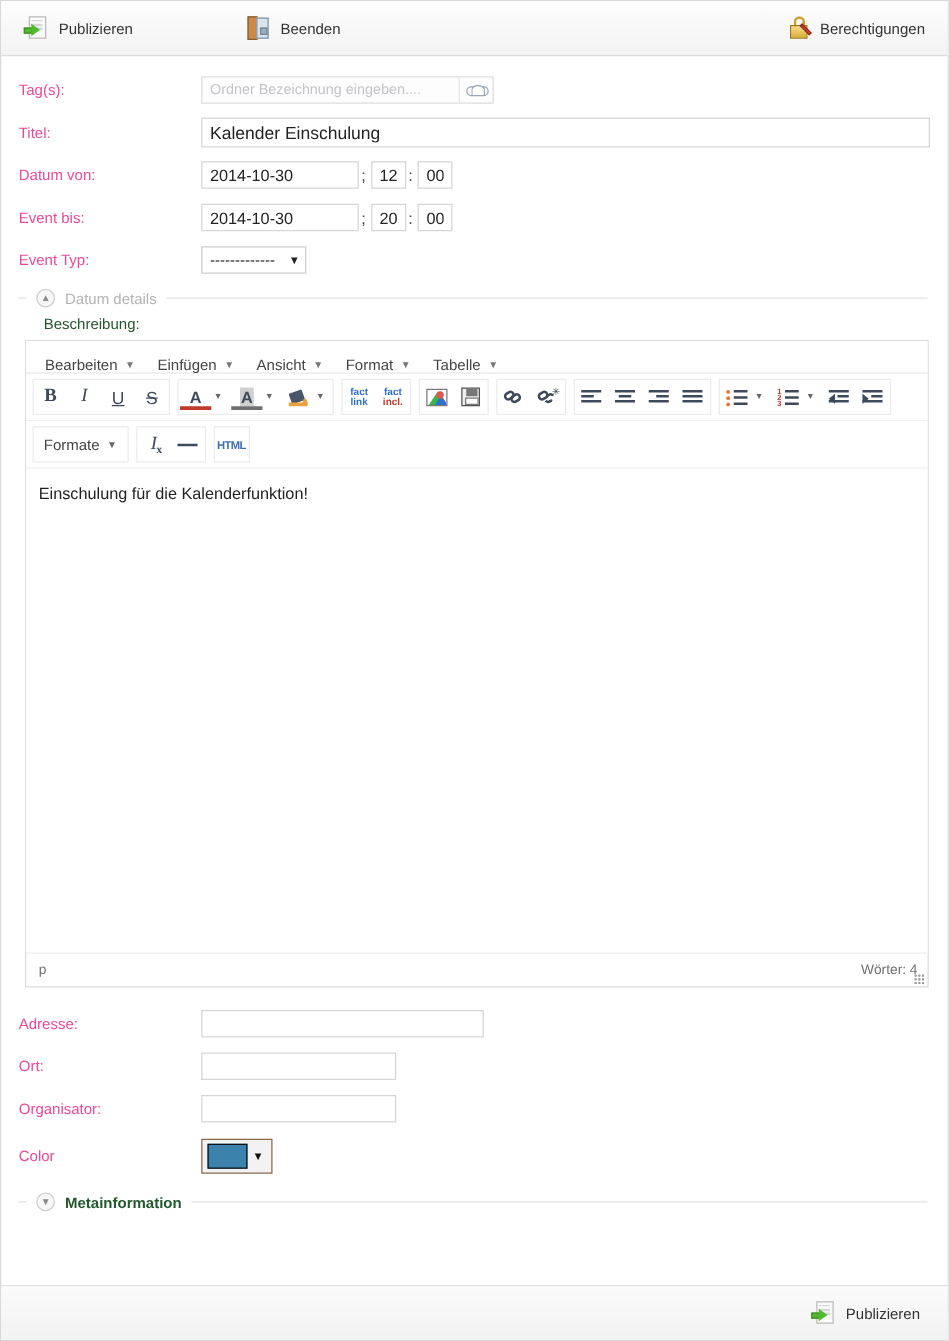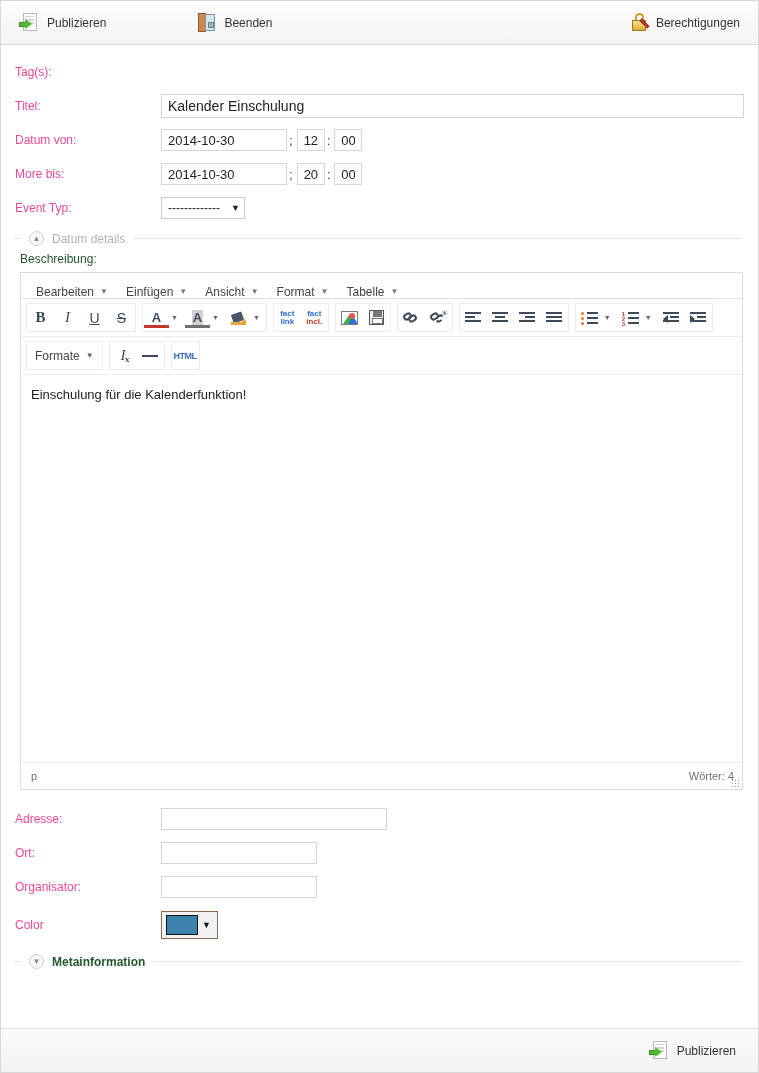--- a/index.html
+++ b/index.html
@@ -159,21 +159,21 @@
     width:15px; height:15px; border-radius:50%;
     border:1px solid #cfcfcf; background:#f7f7f7;
     display:flex; align-items:center; justify-content:center;
     font-size:8px; color:#8a8a8a; flex:none;
   }
   .legend-row .txt { font-size:12px; white-space:nowrap; }
   .legend-row .line { flex:1; border-top:1px solid #e4e4e4; }
   .lg-gray .txt { color:#b3b3b3; }
   .lg-green .txt { color:#22582b; font-weight:bold; }
 
-  .sub-lab { color:#25562c; font-size:12px; margin:6px 0 6px 5px; }
+  .sub-lab { color:#25562c; font-size:12px; margin:6px 0 6px 20px; }
 
   
   .editor {
     border:1px solid #dcdcdc; background:#fff;
     width:723px; margin-left:5px;
   }
   .menubar {
     height:26px; border-bottom:1px solid #e3e3e3;
     display:flex; align-items:center; padding-left:6px;
     background:#fff;
@@ -348,38 +348,44 @@
           <span class="pen"></span>
       </span>
       <span class="lbl">Berechtigungen</span>
     </div>
   </div>
 
   <div class="form">
 
     <div class="row">
       <div class="lab">Tag(s):</div>
+      <div class="tagbox">
+        <div class="ph">Ordner Bezeichnung eingeben....</div>
+        <div class="cloud">
+          <span class="cloud-sh"></span>
+        </div>
+      </div>
     </div>
 
     <div class="row">
       <div class="lab">Titel:</div>
       <input class="inp title-inp" value="Kalender Einschulung" style="">
     </div>
 
     <div class="row">
       <div class="lab">Datum von:</div>
       <input class="inp date-inp" value="2014-10-30" style="">
       <span class="sep">;</span>
       <input class="inp num-inp" value="12" style="">
       <span class="sep">:</span>
       <input class="inp num-inp" value="00" style="">
     </div>
 
     <div class="row">
-      <div class="lab">More bis:</div>
+      <div class="lab">Event bis:</div>
       <input class="inp date-inp" value="2014-10-30" style="">
       <span class="sep">;</span>
       <input class="inp num-inp" value="20" style="">
       <span class="sep">:</span>
       <input class="inp num-inp" value="00" style="">
     </div>
 
     <div class="row">
       <div class="lab">Event Typ:</div>
       <div class="selbox">

